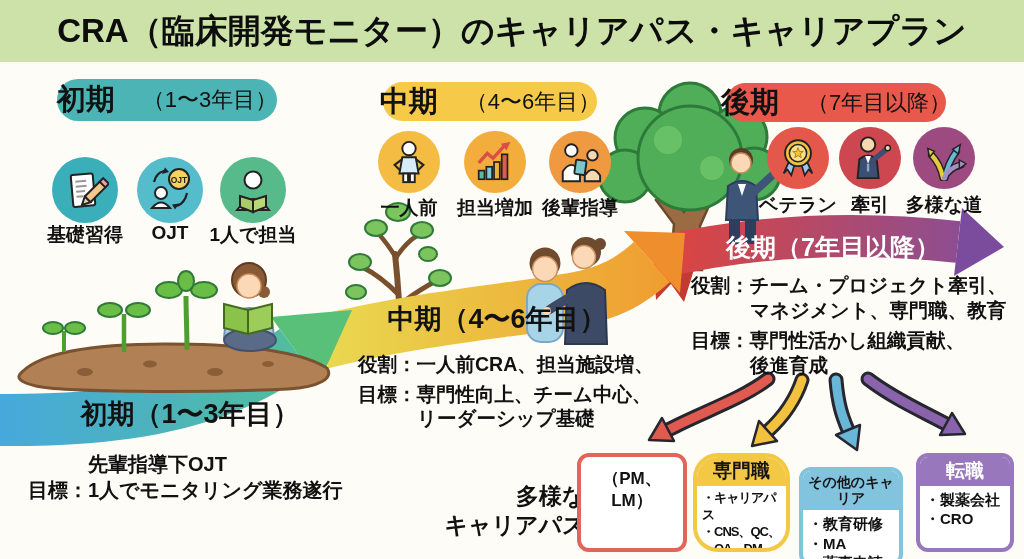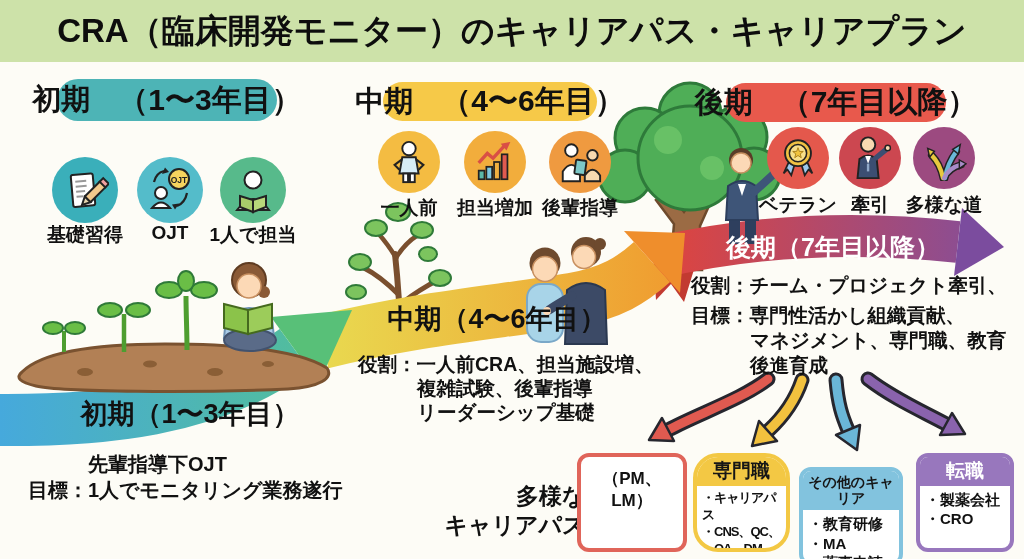--- a/index.html
+++ b/index.html
@@ -8,21 +8,21 @@
   
   .header{position:absolute;left:0;top:0;right:0;height:62px;background:#cde2a9;
           display:flex;align-items:center;justify-content:center;z-index:3;}
   .header h1{margin:0;font-size:33px;font-weight:900;color:#0d0d0d;white-space:nowrap;}
   
   .art{position:absolute;left:0;top:0;z-index:1;}
   
   .pill{position:absolute;display:flex;align-items:center;justify-content:center;
         border-radius:24px;font-weight:900;white-space:nowrap;z-index:2;gap:28px;}
   .pill .main{font-size:29px;}
-  .pill .yrs{font-size:30px;font-weight:700;}
+  .pill .yrs{font-size:22px;font-weight:400;}
   #pill-early{left:57px;top:79px;width:220px;height:42px;background:#4db4b6;}
   #pill-mid{left:383px;top:82px;width:214px;height:39px;background:#f6c948;}
   #pill-late{left:726px;top:83px;width:220px;height:39px;background:#e8594c;}
   
   .pcirc{position:absolute;border-radius:50%;display:flex;align-items:center;justify-content:center;z-index:2;}
   #c1a{left:52px;top:157px;width:66px;height:66px;background:#3aafba;}
   #c1b{left:137px;top:157px;width:66px;height:66px;background:#54bcca;}
   #c1c{left:220px;top:157px;width:66px;height:66px;background:#57ba8b;}
   #c2a{left:378px;top:131px;width:62px;height:62px;background:#f4bc42;}
   #c2b{left:464px;top:131px;width:62px;height:62px;background:#f2ad3c;}
@@ -333,27 +333,27 @@
   <div class="rlabel" id="rl1">初期（1〜3年目）</div>
   <div class="rlabel" id="rl2">中期（4〜6年目）</div>
   <div class="rlabel" id="rl3">後期（7年目以降）</div>
 
   <div class="tblock" id="tb1">
     <div class="tline indent">先輩指導下OJT</div>
     <div class="tline"><span>目標：</span><span>1人でモニタリング業務遂行</span></div>
   </div>
   <div class="tblock" id="tb2">
     <div class="tline"><span>役割：</span><span>一人前CRA、担当施設増、</span></div>
-    <div class="tline indent">複雑試験、後輩指導</div>
+    <div class="tline goalgap"><span>目標：</span><span>専門性向上、チーム中心、</span></div>
     <div class="tline indent">リーダーシップ基礎</div>
   </div>
   <div class="tblock" id="tb3">
     <div class="tline"><span>役割：</span><span>チーム・プロジェクト牽引、</span></div>
+    <div class="tline indent">マネジメント、専門職、教育</div>
     <div class="tline goalgap"><span>目標：</span><span>専門性活かし組織貢献、</span></div>
-    <div class="tline indent">マネジメント、専門職、教育</div>
     <div class="tline indent">後進育成</div>
   </div>
 
   <div class="diverse">
     <div>多様な</div>
     <div>キャリアパス</div>
   </div>
 
   <div class="cbox" id="b1">
     <div class="cbox-body">

